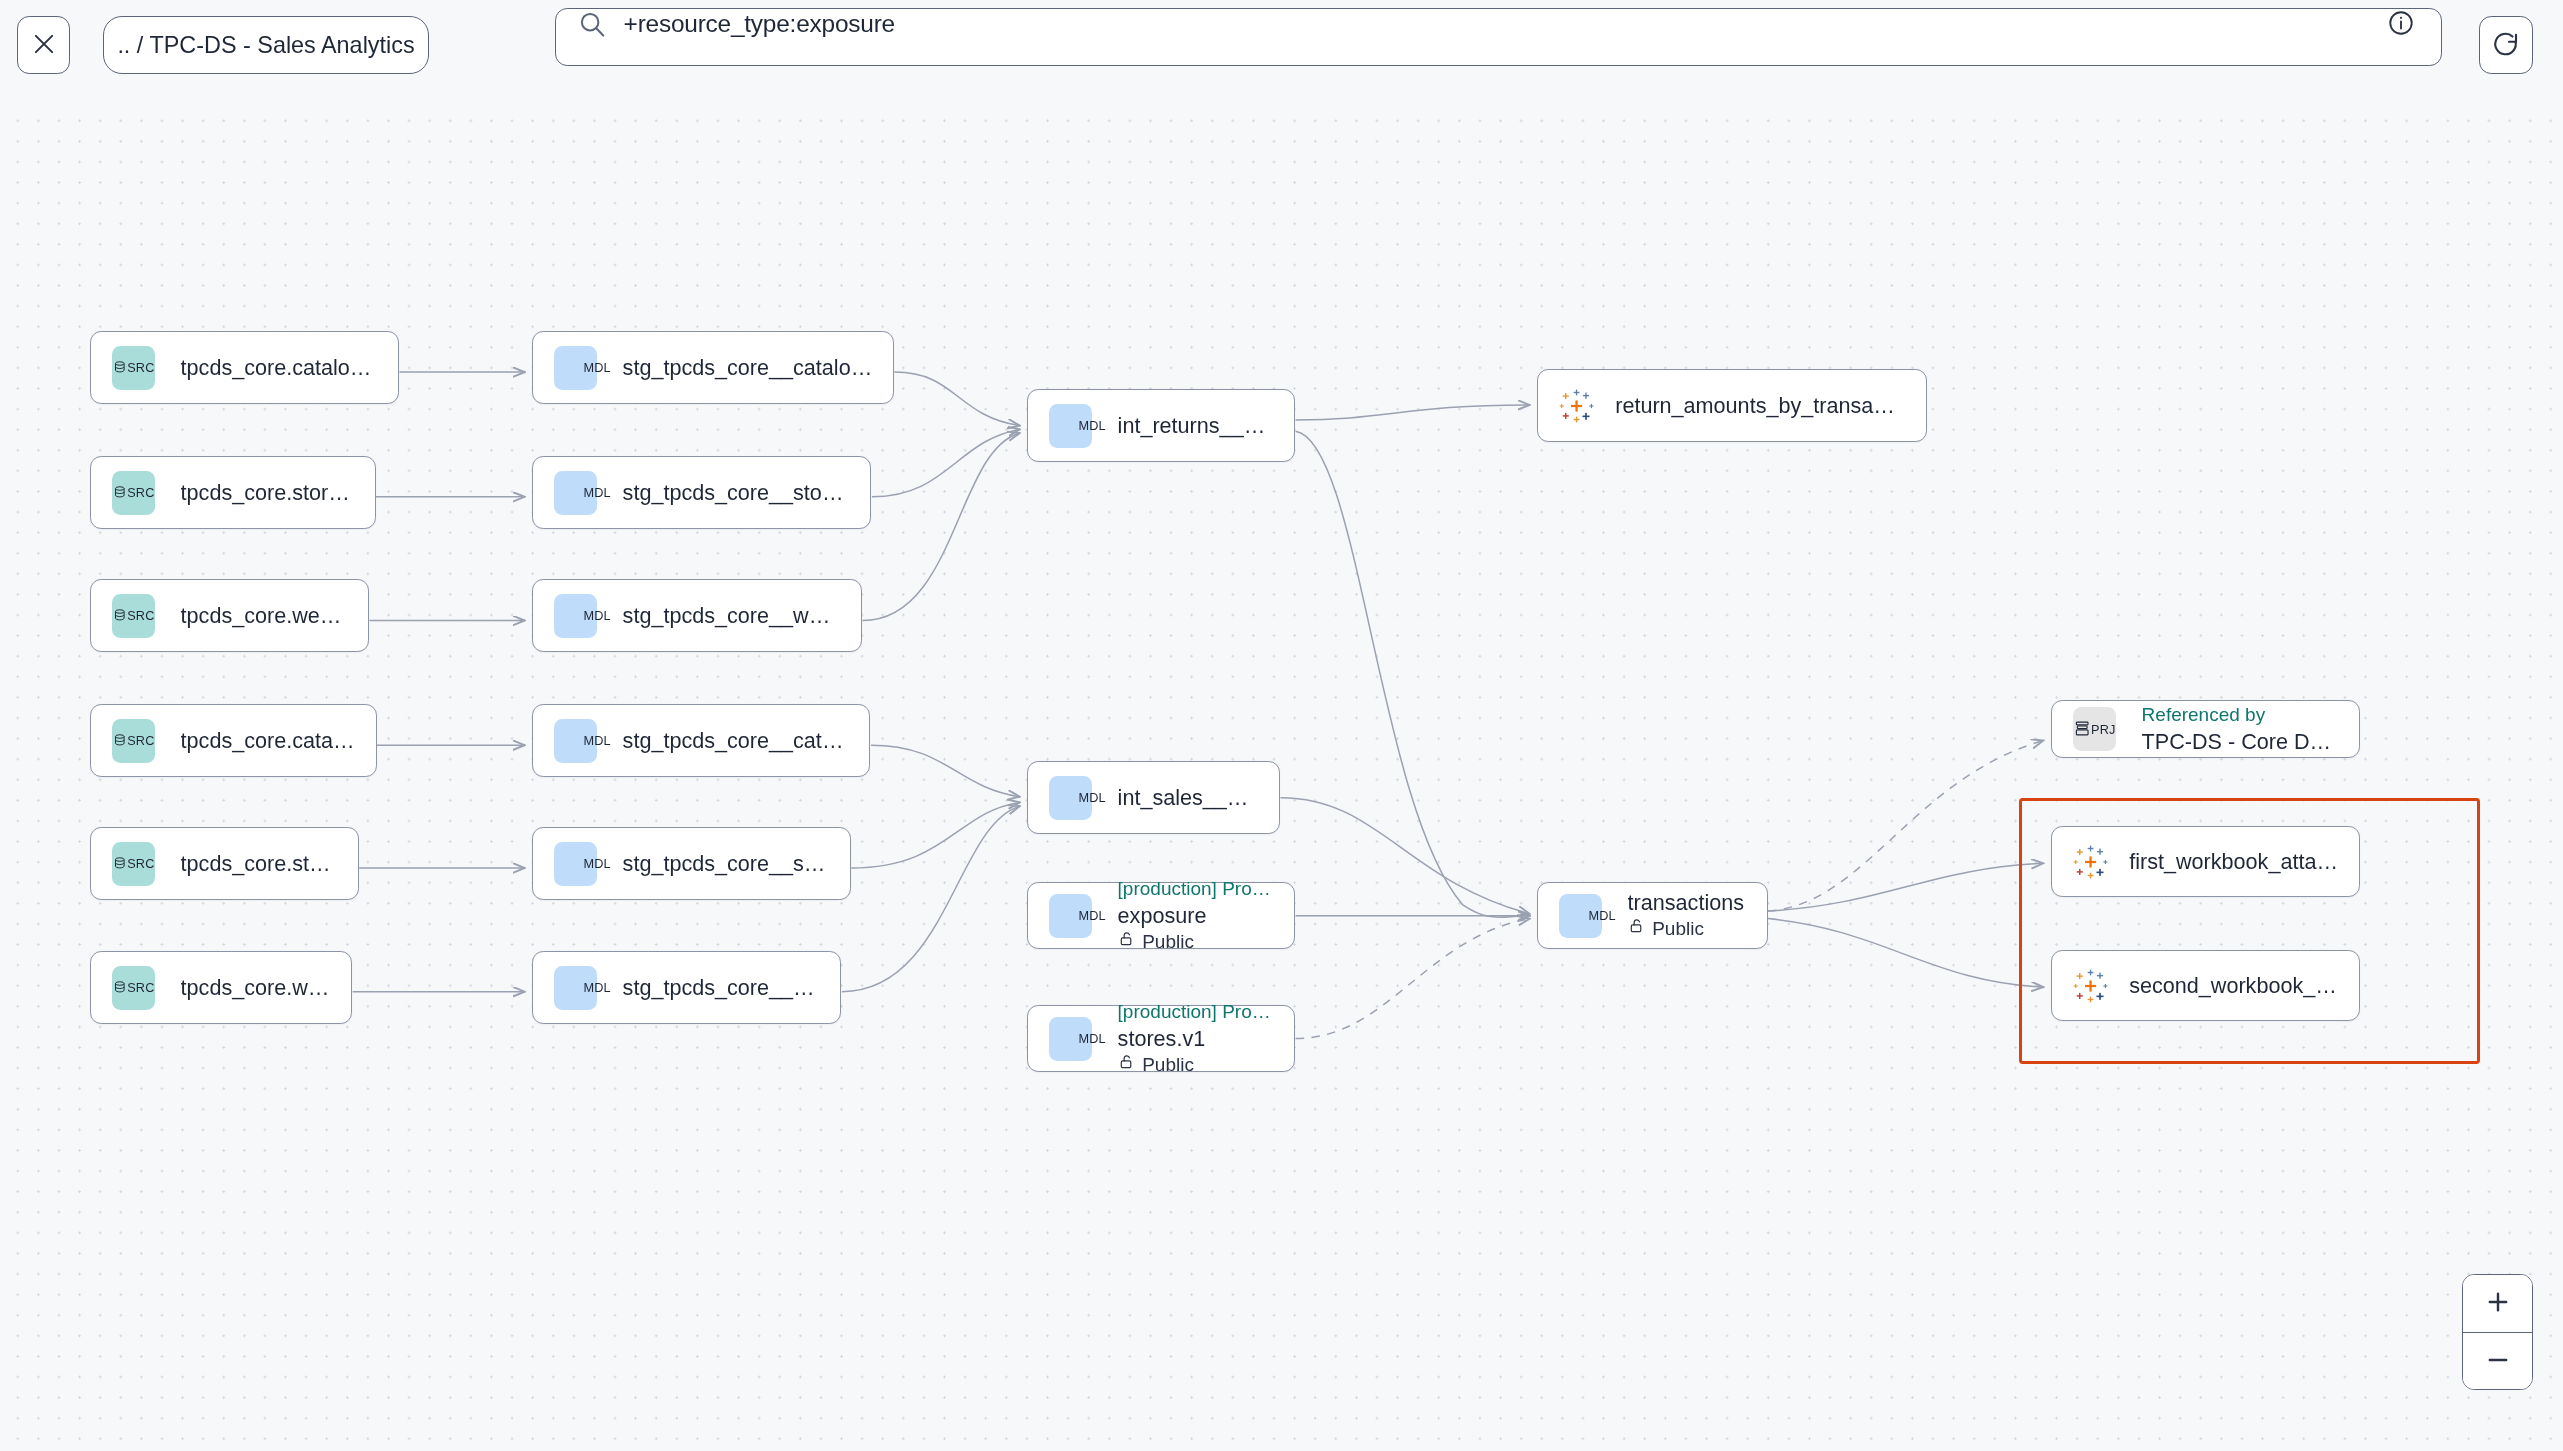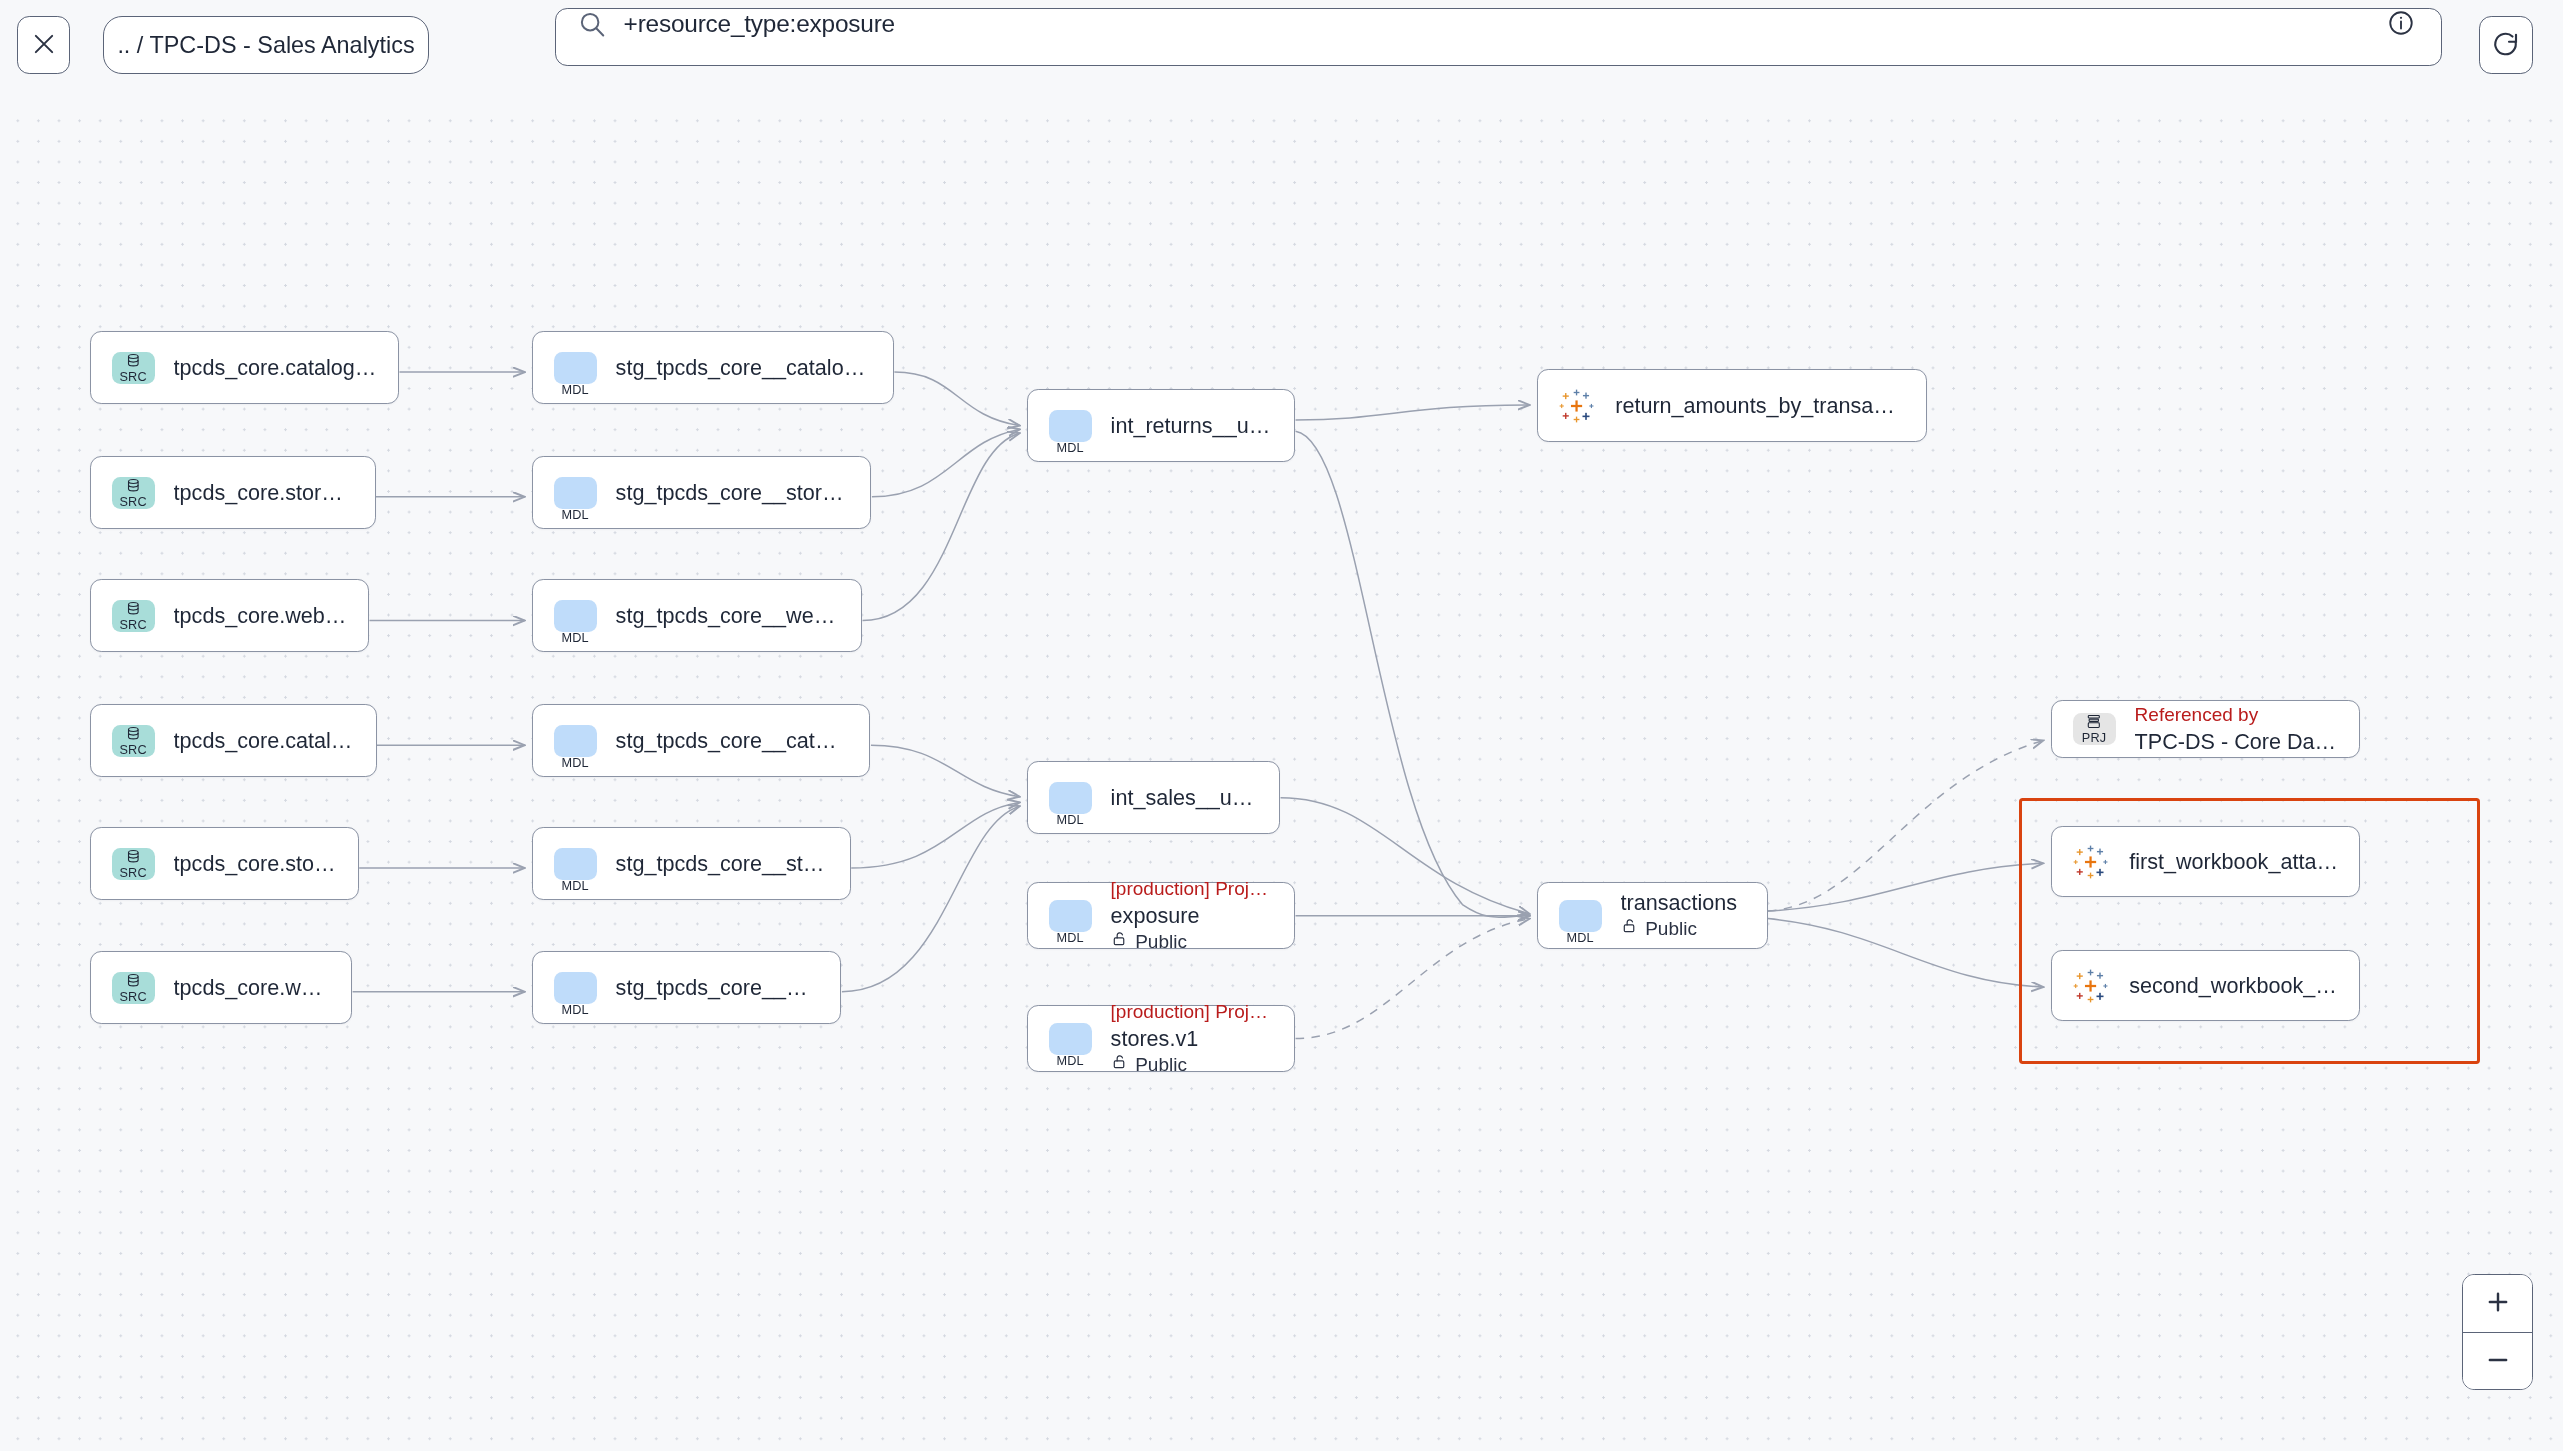--- a/index.html
+++ b/index.html
@@ -115,27 +115,26 @@
     border-radius: 11.2px;
     display: flex;
     align-items: center;
     padding: 0 20.6px;
     z-index: 10;
     cursor: pointer;
     box-shadow: 0 0.9px 1.9px rgba(20,28,45,.04);
   }
   .node .badge {
     flex: 0 0 auto;
-    width: 43px; height: 32px;
+    width: 43px; height: 44px;
     border-radius: 8.4px;
     display: flex;
-    flex-direction: column;
     align-items: center;
     justify-content: center;
-    margin-right: 19px;
+    margin-right: 26px;
   }
   .badge-src { background: #a8ddd9; }
   .badge-mdl { background: #bfdcfa; gap: 44px; }
   .badge-prj { background: #e5e5e5; }
   .badge svg { display: block; }
   .badge-label {
     font-size: 12.7px;
     color: #1f2737;
     line-height: 1;
     margin-top: 1.9px;
@@ -151,21 +150,21 @@
   .node-title {
     font-size: 21.6px;
     color: #1f2737;
     white-space: nowrap;
     overflow: hidden;
     text-overflow: ellipsis;
     line-height: 1.28;
   }
   .node-sub {
     font-size: 19px;
-    color: #b91c1c;
+    color: #0f766e;
     white-space: nowrap;
     overflow: hidden;
     text-overflow: ellipsis;
     line-height: 1.35;
   }
   .node-meta {
     display: flex;
     align-items: center;
     gap: 6.6px;
     font-size: 19px;

